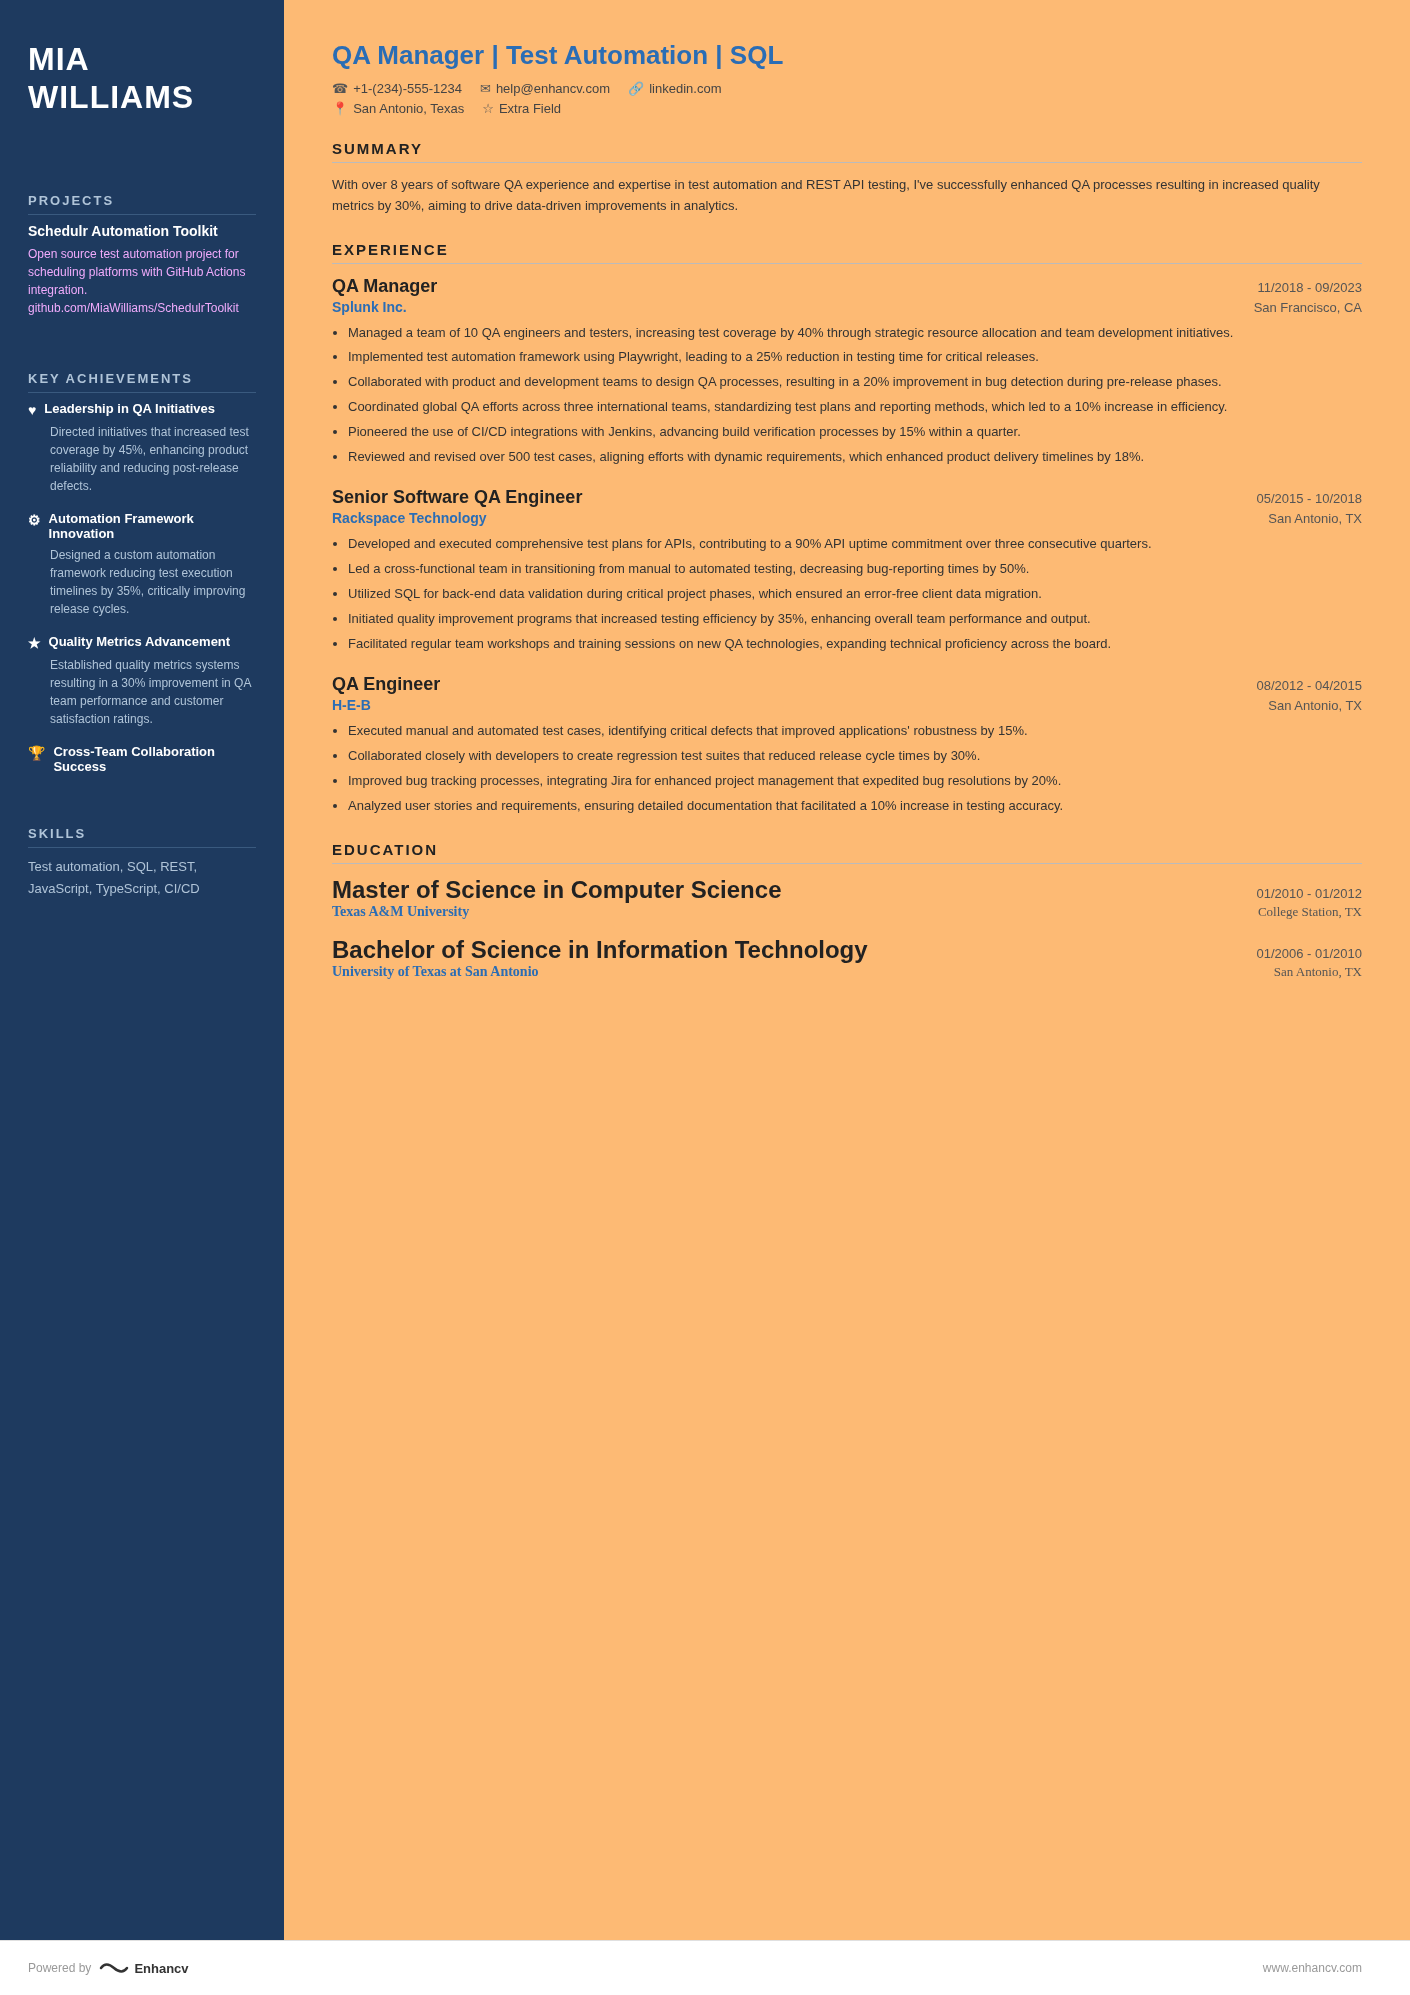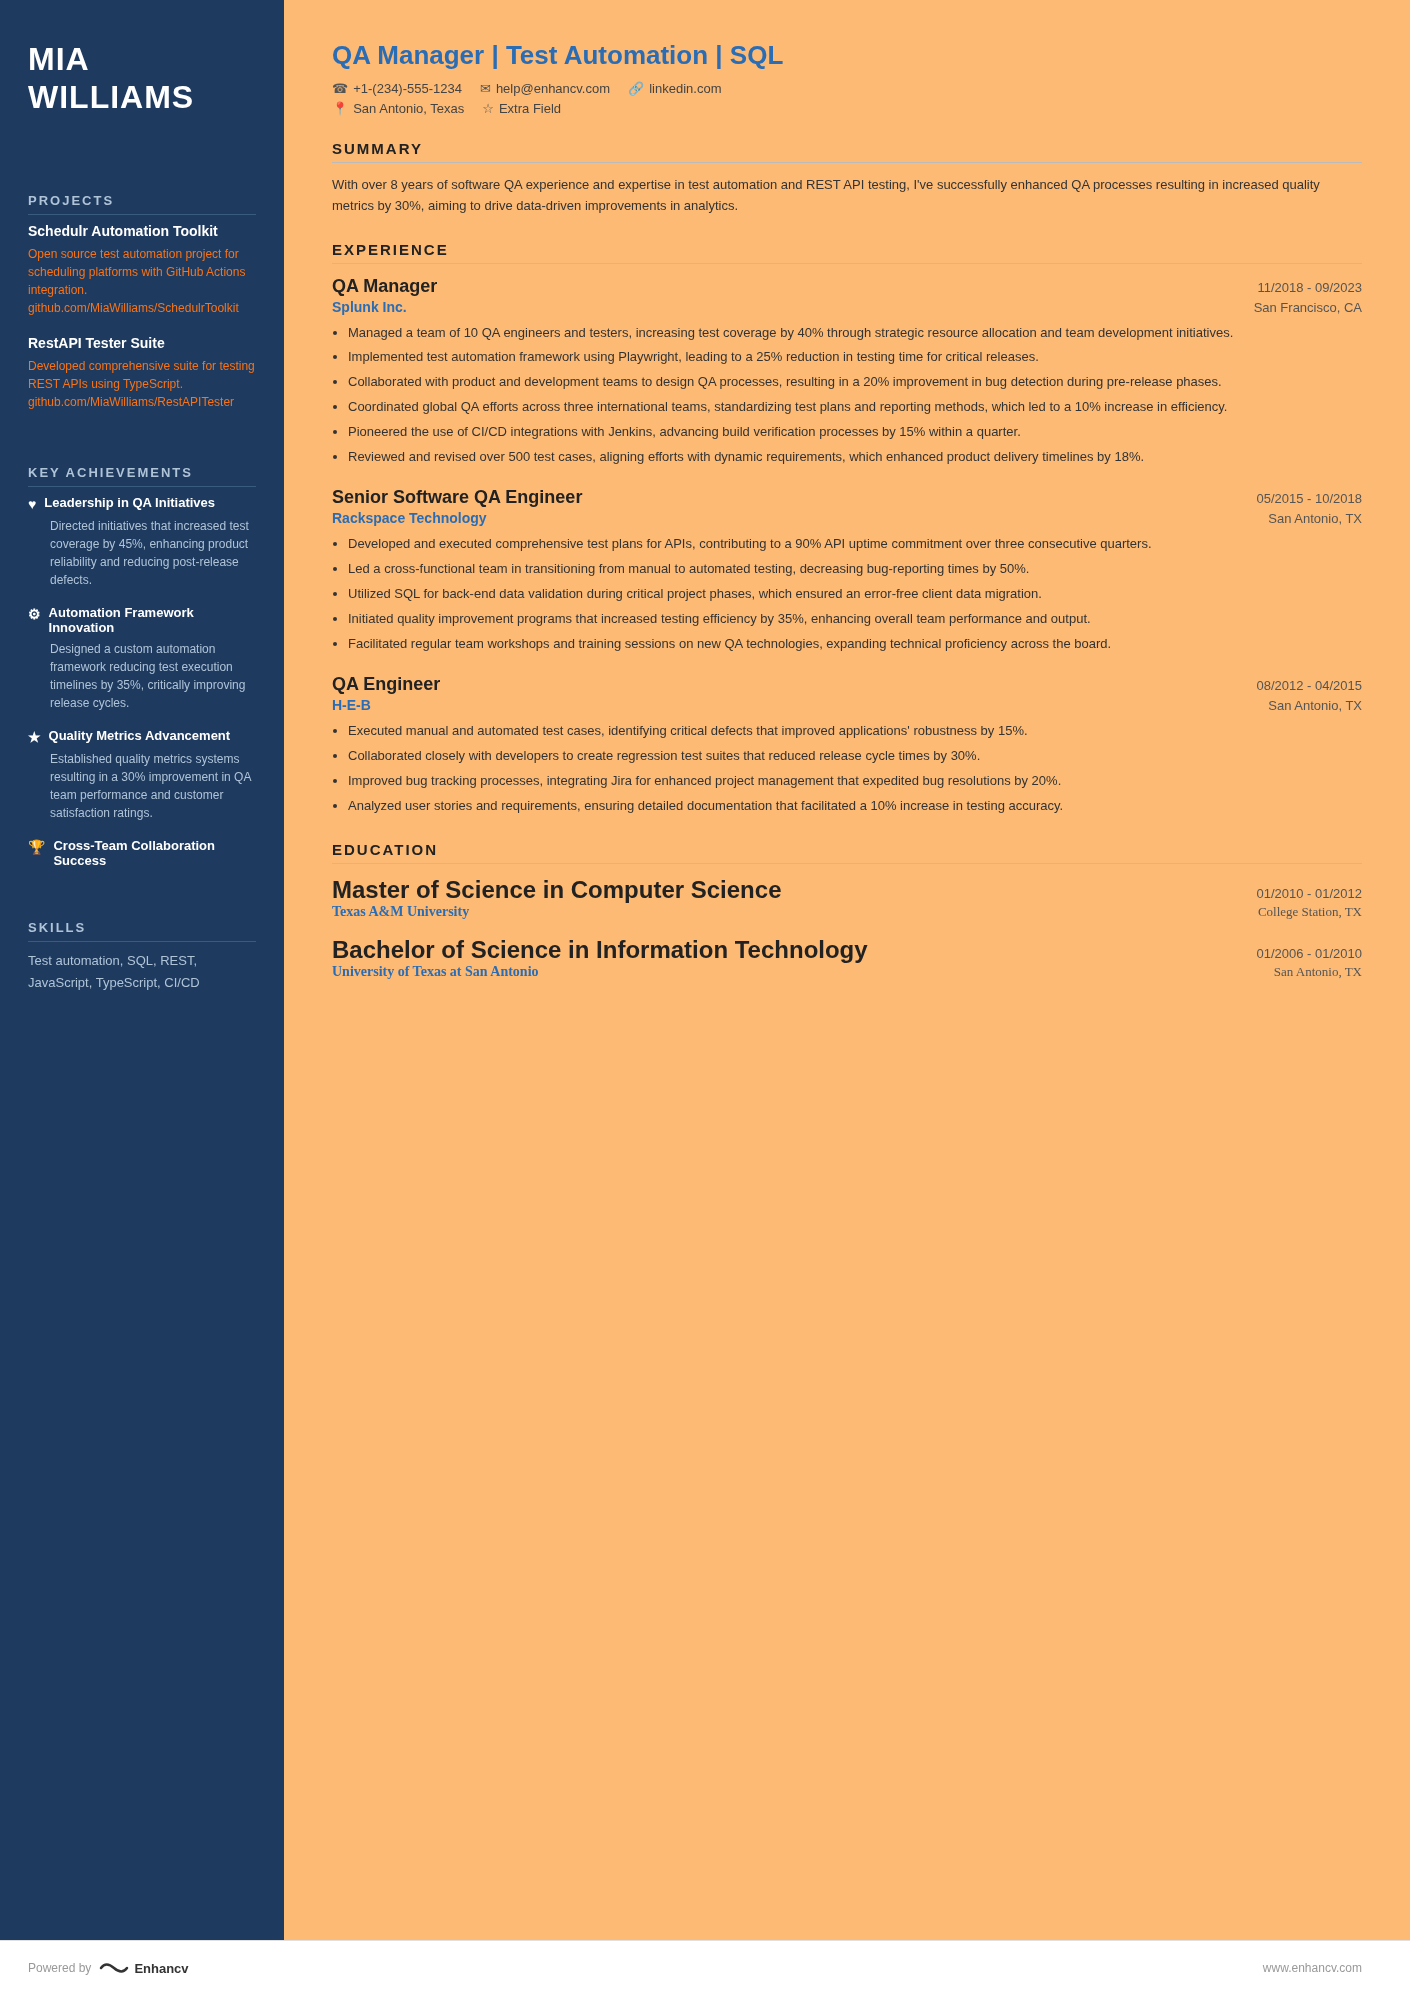--- a/index.html
+++ b/index.html
@@ -43,21 +43,21 @@
       margin-bottom: 18px;
     }
     .project-title {
       font-size: 14px;
       font-weight: 700;
       color: #fff;
       margin-bottom: 6px;
     }
     .project-desc {
       font-size: 12px;
-      color: #f97316;
+      color: #f0abfc;
       line-height: 1.5;
     }
     .achievement-item {
       margin-bottom: 16px;
     }
     .achievement-header {
       display: flex;
       align-items: flex-start;
       gap: 8px;
       font-size: 13px;
@@ -254,24 +254,20 @@
 
       <div class="sidebar-section-title">PROJECTS</div>
 
       <div>
 
         <div class="project-item">
           <div class="project-title">Schedulr Automation Toolkit</div>
           <div class="project-desc">Open source test automation project for scheduling platforms with GitHub Actions integration.<br>github.com/MiaWilliams/SchedulrToolkit</div>
         </div>
 
-        <div class="project-item">
-          <div class="project-title">RestAPI Tester Suite</div>
-          <div class="project-desc">Developed comprehensive suite for testing REST APIs using TypeScript.<br>github.com/MiaWilliams/RestAPITester</div>
-        </div>
       </div>
 
       <div class="sidebar-section-title">KEY ACHIEVEMENTS</div>
 
       <div>
         <div class="achievement-item">
           <div class="achievement-header">
             <span class="achievement-icon">♥</span>
             <span>Leadership in QA Initiatives</span>
           </div>

